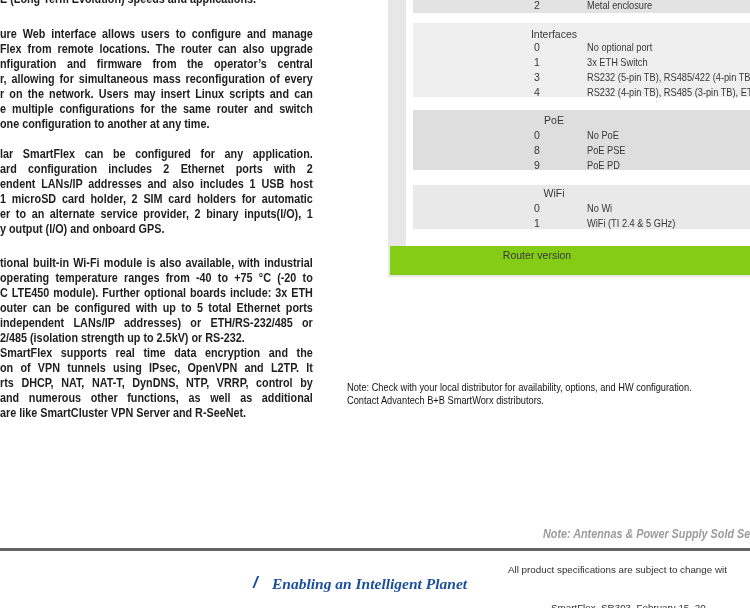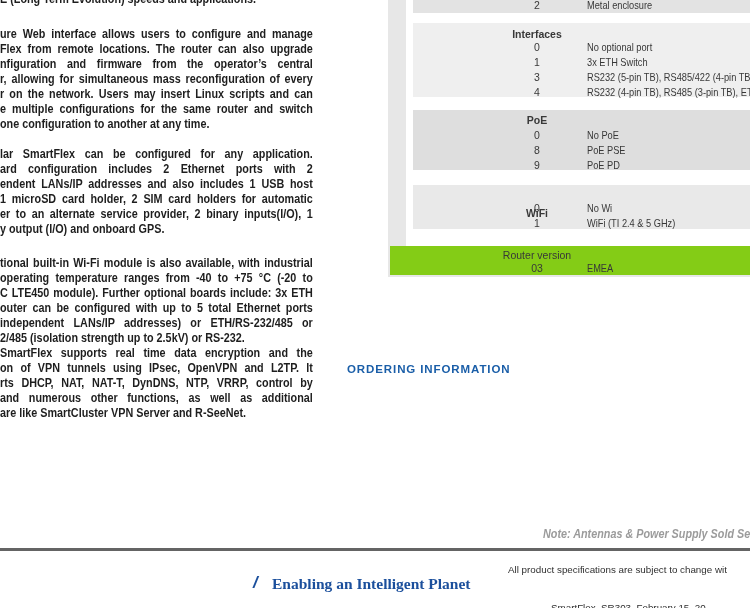--- a/index.html
+++ b/index.html
@@ -22,21 +22,21 @@
   
   #tbl-outer{position:absolute;left:388px;top:-20px;width:362px;height:297px;background:#e7e7e7;}
   #tbl-inner{position:absolute;left:406px;top:-20px;width:344px;height:266px;background:#ffffff;}
   .sec{position:absolute;font-size:10.5px;color:#383838;}
   #sec-0{left:413px;top:-20px;width:337px;height:33px;background:#e3e3e3;}
   #sec-1{left:413px;top:23px;width:337px;height:74px;background:#efefef;}
   #sec-2{left:413px;top:110px;width:393px;height:60px;background:#dedede;}
   #sec-3{left:413px;top:185px;width:337px;height:44px;background:#e9e9e9;}
   #sec-4{left:390px;top:246px;width:360px;height:29px;background:#84cc16;}
   .sec-h{position:absolute;width:90px;text-align:center;white-space:nowrap;}
-  #sec-0 .sec-h,#sec-1 .sec-h,#sec-2 .sec-h,#sec-3 .sec-h{left:79px;font-weight:bold;}
+  #sec-0 .sec-h,#sec-1 .sec-h,#sec-2 .sec-h,#sec-3 .sec-h{left:96px;}
   #sec-4 .sec-h{left:102px;}
   .trow{position:absolute;left:0;right:0;height:12px;}
   .tval{position:absolute;width:90px;text-align:center;}
   #sec-0 .tval,#sec-1 .tval,#sec-2 .tval,#sec-3 .tval{left:79px;}
   #sec-4 .tval{left:102px;}
   .tlab{position:absolute;white-space:nowrap;transform:scaleX(0.88);transform-origin:0 0;}
   #sec-0 .tlab,#sec-1 .tlab,#sec-2 .tlab,#sec-3 .tlab{left:174px;}
   #sec-4 .tlab{left:197px;}
 
   
@@ -49,21 +49,21 @@
   #ant-note{position:absolute;left:543px;top:527px;font-size:12px;font-weight:bold;font-style:italic;
             color:#9b9b9b;white-space:nowrap;transform:scaleX(0.9);transform-origin:0 0;}
 
   
   #rule{position:absolute;left:0;top:548px;width:750px;height:3px;background:#646464;}
   #f-url{position:absolute;left:0;top:572px;font-size:21px;font-weight:bold;font-style:italic;
          color:#1b4f9c;letter-spacing:0.5px;white-space:nowrap;}
   #f-sep{position:absolute;left:253px;top:573px;font-size:17px;font-weight:bold;font-style:italic;
          color:#1b4f9c;}
   #f-tag{position:absolute;left:272px;top:575px;font-family:"Liberation Serif",serif;
-         font-size:15.5px;font-weight:bold;color:#1b4f9c;white-space:nowrap;}
+         font-size:15.5px;font-weight:bold;font-style:italic;color:#1b4f9c;white-space:nowrap;}
   .fineprint{position:absolute;font-size:9.8px;color:#2f2f2f;white-space:nowrap;}
   #fp1{left:508px;top:564px;}
   #fp2{left:551px;top:574px;margin-top:28px;}
 </style>
 </head>
 <body>
 
 <div id="page">
 
   <div id="leftcol">
@@ -143,40 +143,39 @@
       <span class="tval">8</span>
       <span class="tlab">PoE PSE</span>
     </div>
     <div class="trow" style="top:49px;">
       <span class="tval">9</span>
       <span class="tlab">PoE PD</span>
     </div>
   </div>
 
   <div id="sec-3" class="sec">
-    <div class="sec-h" style="top:2px;margin-top:20px;">WiFi</div>
+    <div class="sec-h" style="top:2px;">WiFi</div>
     <div class="trow" style="top:17px;">
       <span class="tval">0</span>
       <span class="tlab">No Wi</span>
     </div>
     <div class="trow" style="top:32px;">
       <span class="tval">1</span>
       <span class="tlab">WiFi (TI 2.4 &amp; 5 GHz)</span>
     </div>
   </div>
 
   <div id="sec-4" class="sec">
     <div class="sec-h" style="top:3px;">Router version</div>
-    <div class="trow" style="top:16px;">
-      <span class="tval">03</span>
-      <span class="tlab">EMEA</span>
-    </div>
   </div>
 
-  <div id="oi-heading">ORDERING INFORMATION</div>
+  <div id="oi-note">
+    <div class="oi-note-line">Note: Check with your local distributor for availability, options, and HW configuration.</div>
+    <div class="oi-note-line">Contact Advantech B+B SmartWorx distributors.</div>
+  </div>
 
   <div id="ant-note">Note: Antennas &amp; Power Supply Sold Se</div>
 
   <div id="rule"></div>
   <div id="f-sep">/</div>
   <div id="f-tag">Enabling an Intelligent Planet</div>
   <div id="fp1" class="fineprint">All product specifications are subject to change wit</div>
   <div id="fp2" class="fineprint">SmartFlex_SR303_February 15, 20</div>
 
 </div>

